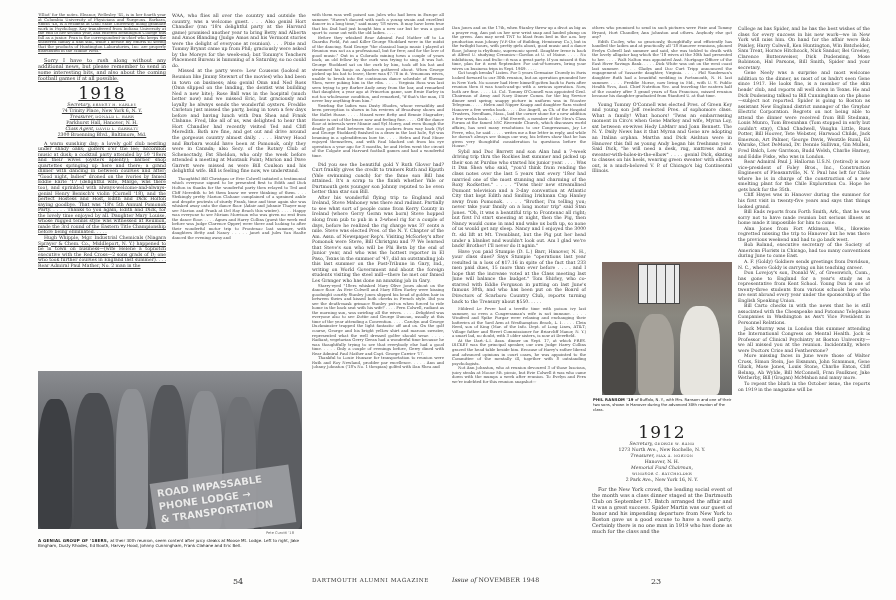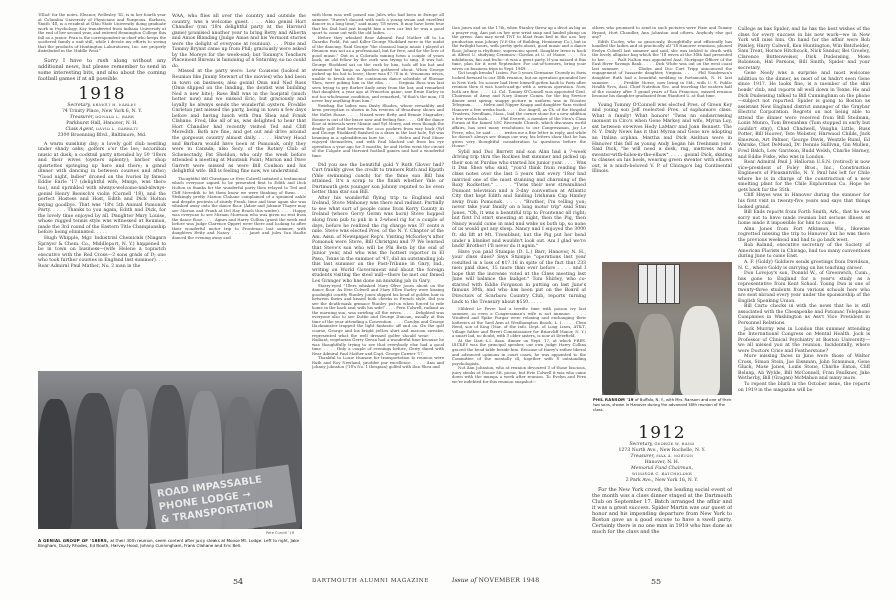--- a/index.html
+++ b/index.html
@@ -26,21 +26,21 @@
   .mast{position:absolute;font-size:5.6px;letter-spacing:0.6px;color:#333;}
   .issue{position:absolute;font-size:6.2px;color:#333;}
   .issue i{font-style:italic;}
   .window{position:absolute;left:36px;top:2px;width:40px;height:38px;background:repeating-linear-gradient(90deg,#eaeaea 0 8px,#555 8px 9px),repeating-linear-gradient(0deg,transparent 0 9px,#555 9px 10px);border:1px solid #444;}
 </style>
 </head>
 <body>
 
 <div class="spread">
 
-  <div class="col" style="left:38px;top:13px;width:128px;height:360px;">
+  <div class="col" style="left:38px;top:13px;width:128px;height:360px;text-decoration:underline;">
     <p class="small" style="text-indent:0">'Elliot' for the notes. Eleanor, Wellesley '45, is in her fourth year at Columbia University of Physicians and Surgeons. Barbara, Smith '48, is a resident at Ohio State University doing graduate work in Psychology. Kay transferred from Indiana University at the end of her second year, and entered Bennington College this fall as a junior. Fran is the correspondent-in-chief who keeps the scattered family a unit still, while I devote my efforts to seeing that the products of Huntington Laboratories, Inc. are properly distributed in the Middle West."</p>
     <p class="big gap">Sorry I have to rush along without any additional news, but please remember to send in some interesting bits, and also about the coming football games if at all possible.</p>
     <div class="yr">1918</div>
     <div class="officer">
       <div><span class="role">Secretary,</span> <span class="nm">ERNEST H. EARLEY</span></div>
       <div>74 Trinity Place, New York 6, N. Y.</div>
     </div>
     <div class="officer">
       <div><span class="role">Treasurer,</span> <span class="nm">DONALD L. BARR</span></div>
       <div>Parkhurst Hall, Hanover, N. H.</div>
@@ -150,14 +150,14 @@
     <p>Bill Carto checks in with the news that he is still associated with the Chesapeake and Potomac Telephone Companies in Washington as Ass't Vice President in Personnel Relations.</p>
     <p>Jock Murray was in London this summer attending the International Congress on Mental Health. Jock is Professor of Clinical Psychiatry at Boston University—we all missed you at the reunion. Incidentally, where were Doctors Crice and Featherstone?</p>
     <p>More missing faces in June were those of Walter Cross, Simon Stein, Joe Eisaman, John Scammon, Gene Gluck, Mose Jones, Louis Stone, Charlie Eaton, Cliff Belnap, Ab Wylde, Bill McConnell, Fran Faulkner, Jake Wetherby, Bill (Grogan) McMahon and many more.</p>
     <p>To repeat the blurb in the October issue, the reports on 1919 in the magazine will be</p>
   </div>
 
   <div class="issue" style="left:452px;top:576px;">
     <i>Issue of</i>
     <span style="font-variant:small-caps;letter-spacing:.3px">NOVEMBER 1948</span>
   </div>
-  <div class="folio" style="left:651px;top:577px;">55</div>
+  <div class="folio" style="left:651px;top:577px;">23</div>
 </div>
 
 </body></html>

